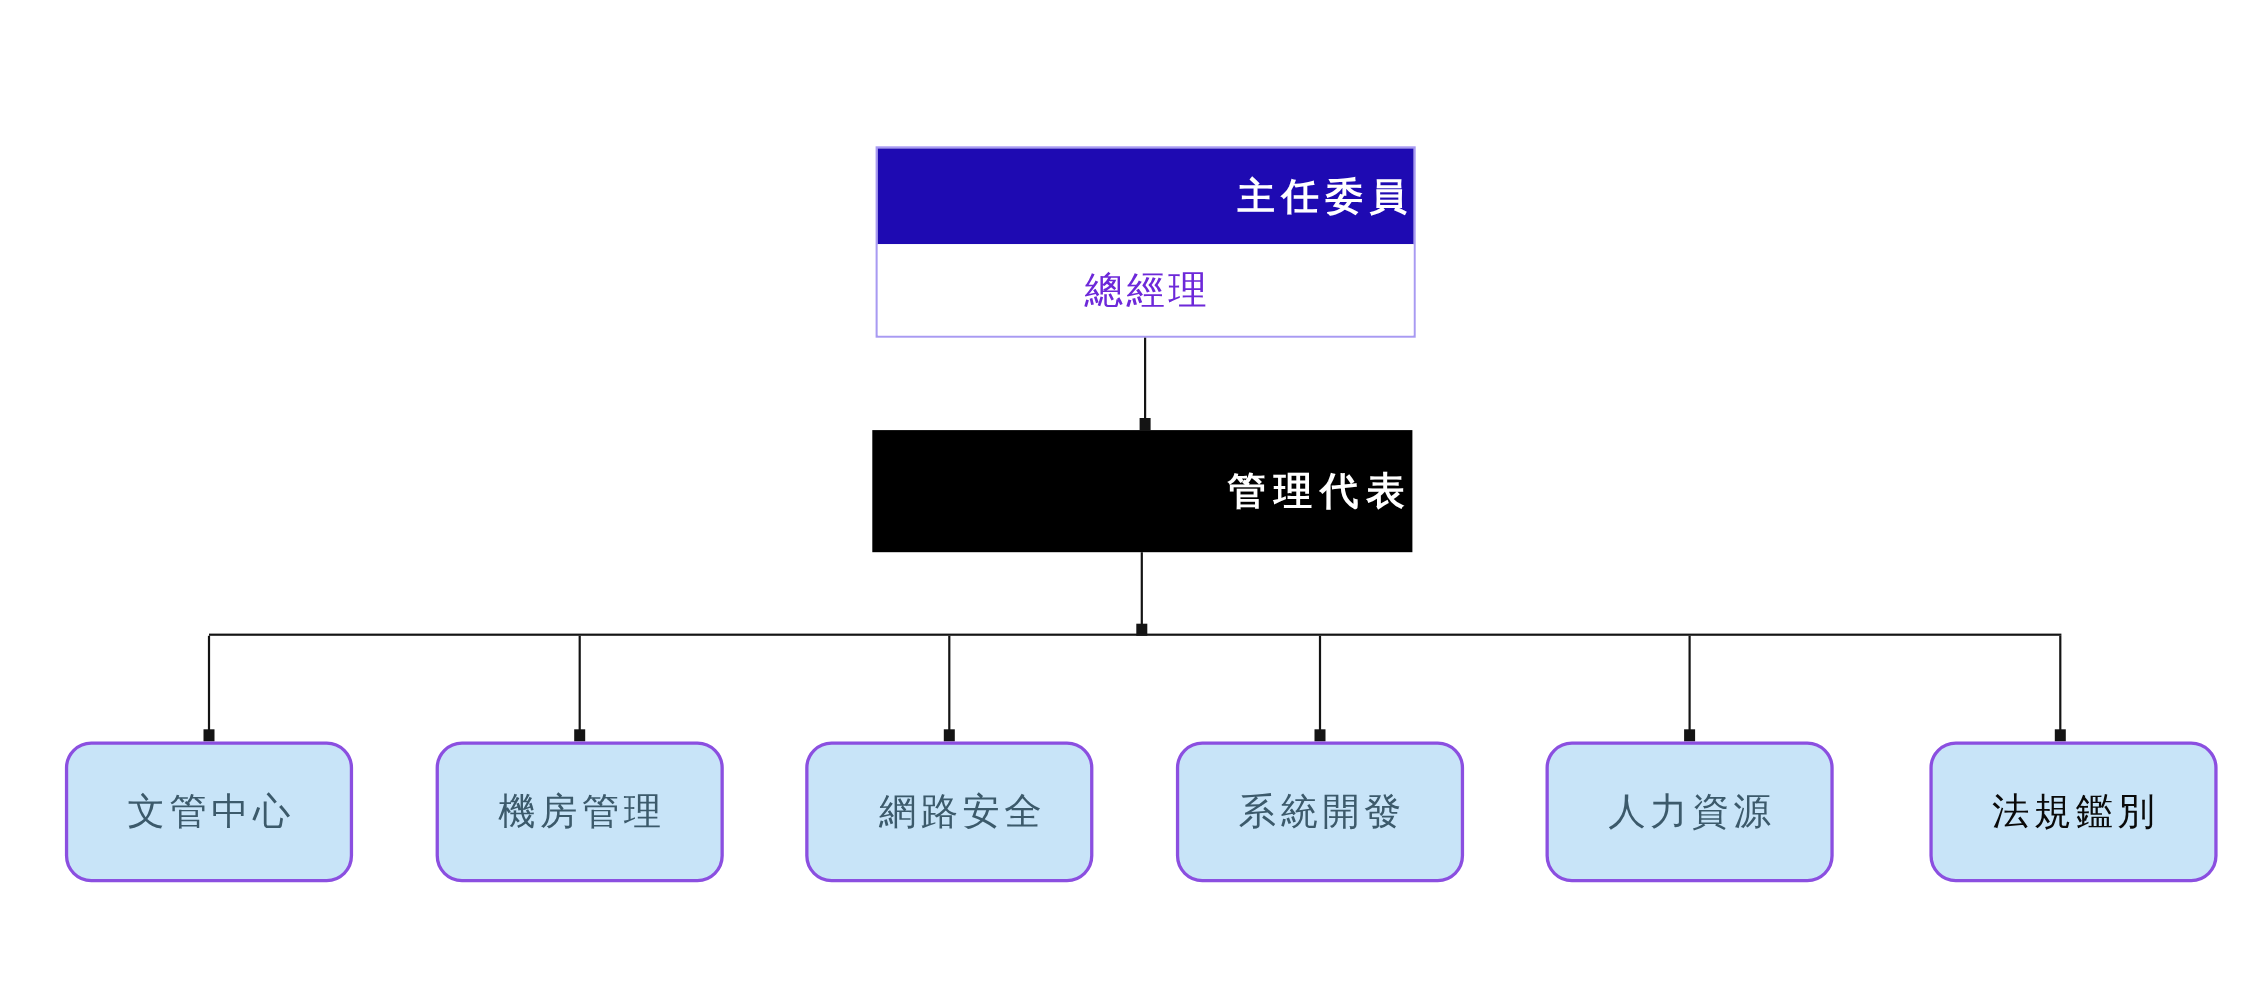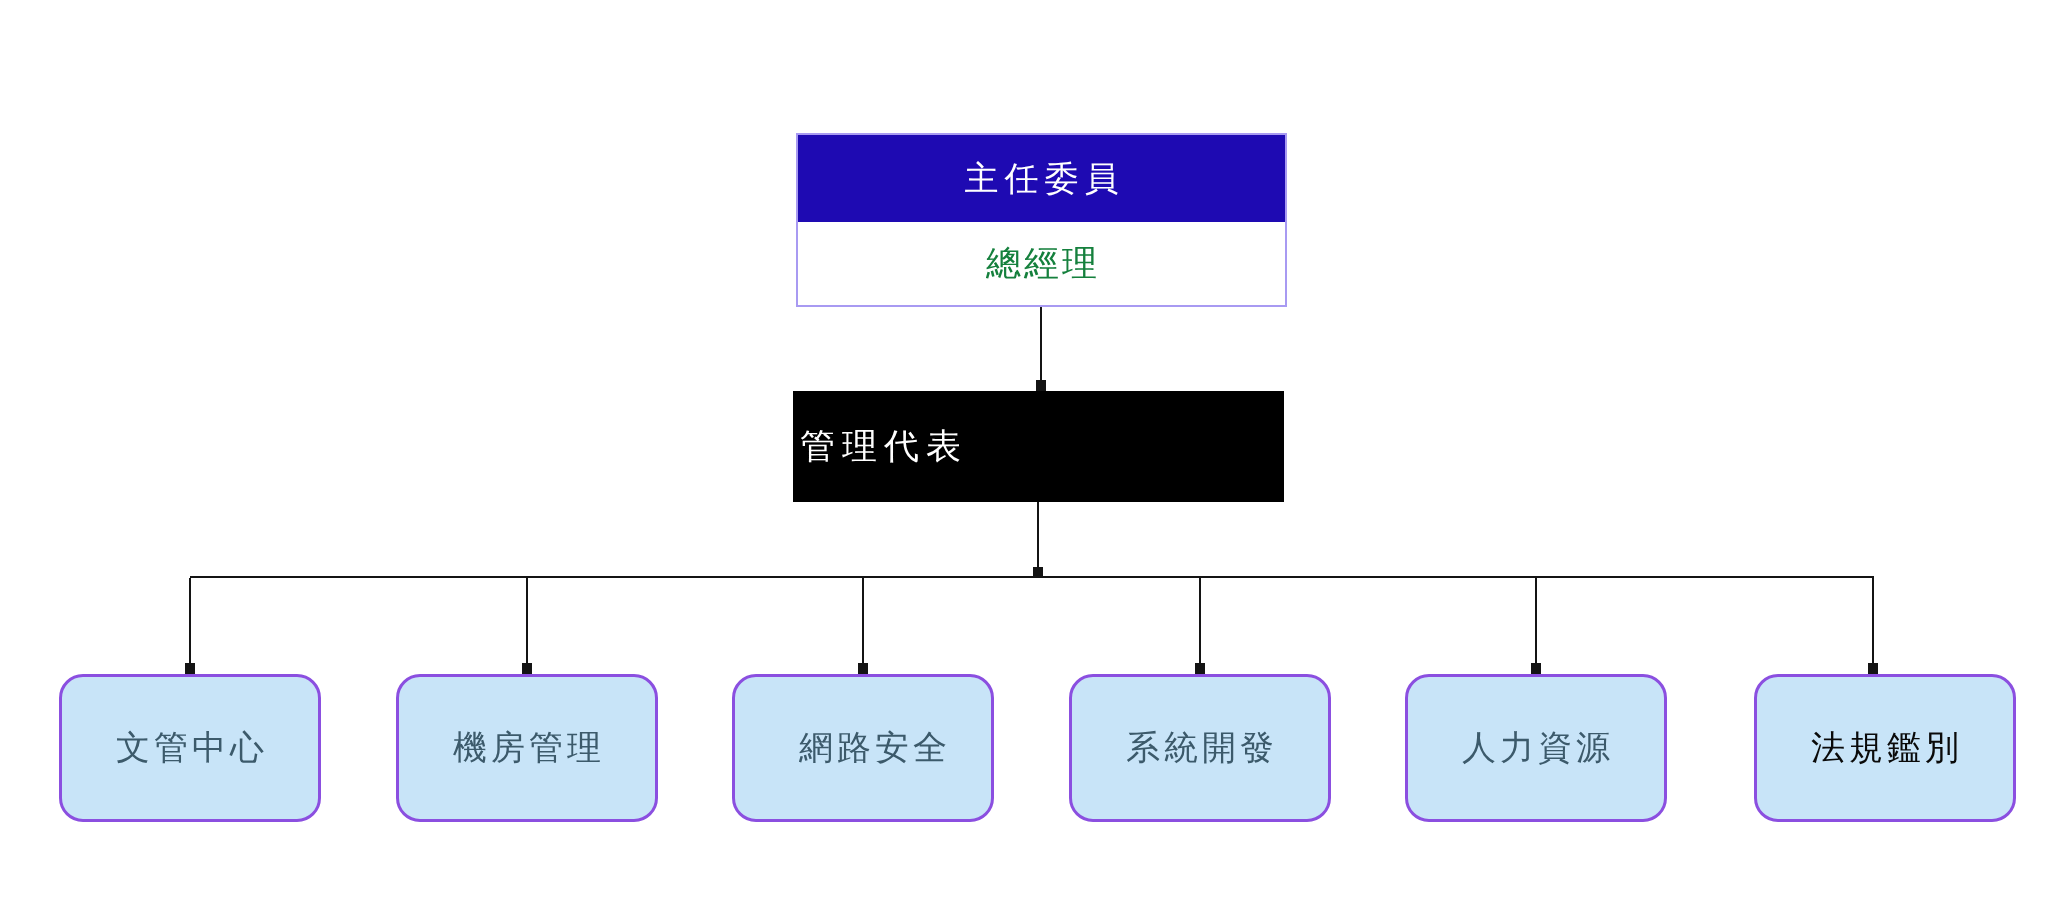--- a/index.html
+++ b/index.html
@@ -29,58 +29,58 @@
     background: #ffffff;
     display: flex;
     flex-direction: column;
   }
   .root-header {
     height: 87px;
     background: var(--header-bg, #1e0ab2);
     color: var(--header-text, #ffffff);
     display: flex;
     align-items: center;
-    justify-content: center;
+    justify-content: flex-end;
     font-size: 34px;
-    font-weight: normal;
+    font-weight: bold;
     letter-spacing: 6px;
     text-indent: 6px;
   }
   .root-body {
     flex: 1;
     background: #ffffff;
-    color: #15803d;
+    color: #6d28d9;
     display: flex;
     align-items: center;
     justify-content: center;
     font-size: 35px;
     letter-spacing: 3px;
     text-indent: 3px;
   }
   
   .manager {
     left: 793px;
     top: 391px;
     width: 491px;
     height: 111px;
     background: var(--manager-bg, #000000);
     color: var(--manager-text, #ffffff);
     display: flex;
     align-items: center;
-    justify-content: flex-start;
+    justify-content: flex-end;
     font-size: 35px;
-    font-weight: normal;
+    font-weight: bold;
     letter-spacing: 7px;
     text-indent: 7px;
   }
   
   .dept {
     top: 674px;
     width: 262px;
-    height: 148px;
+    height: 128px;
     background: var(--dept-fill, #c8e4f8);
     border: 3px solid var(--dept-border, #8b4fe0);
     border-radius: 24px;
     display: flex;
     align-items: center;
     justify-content: center;
     font-size: 34px;
     letter-spacing: 4px;
     text-indent: 4px;
     color: var(--dept-text, #3c5a6b);

